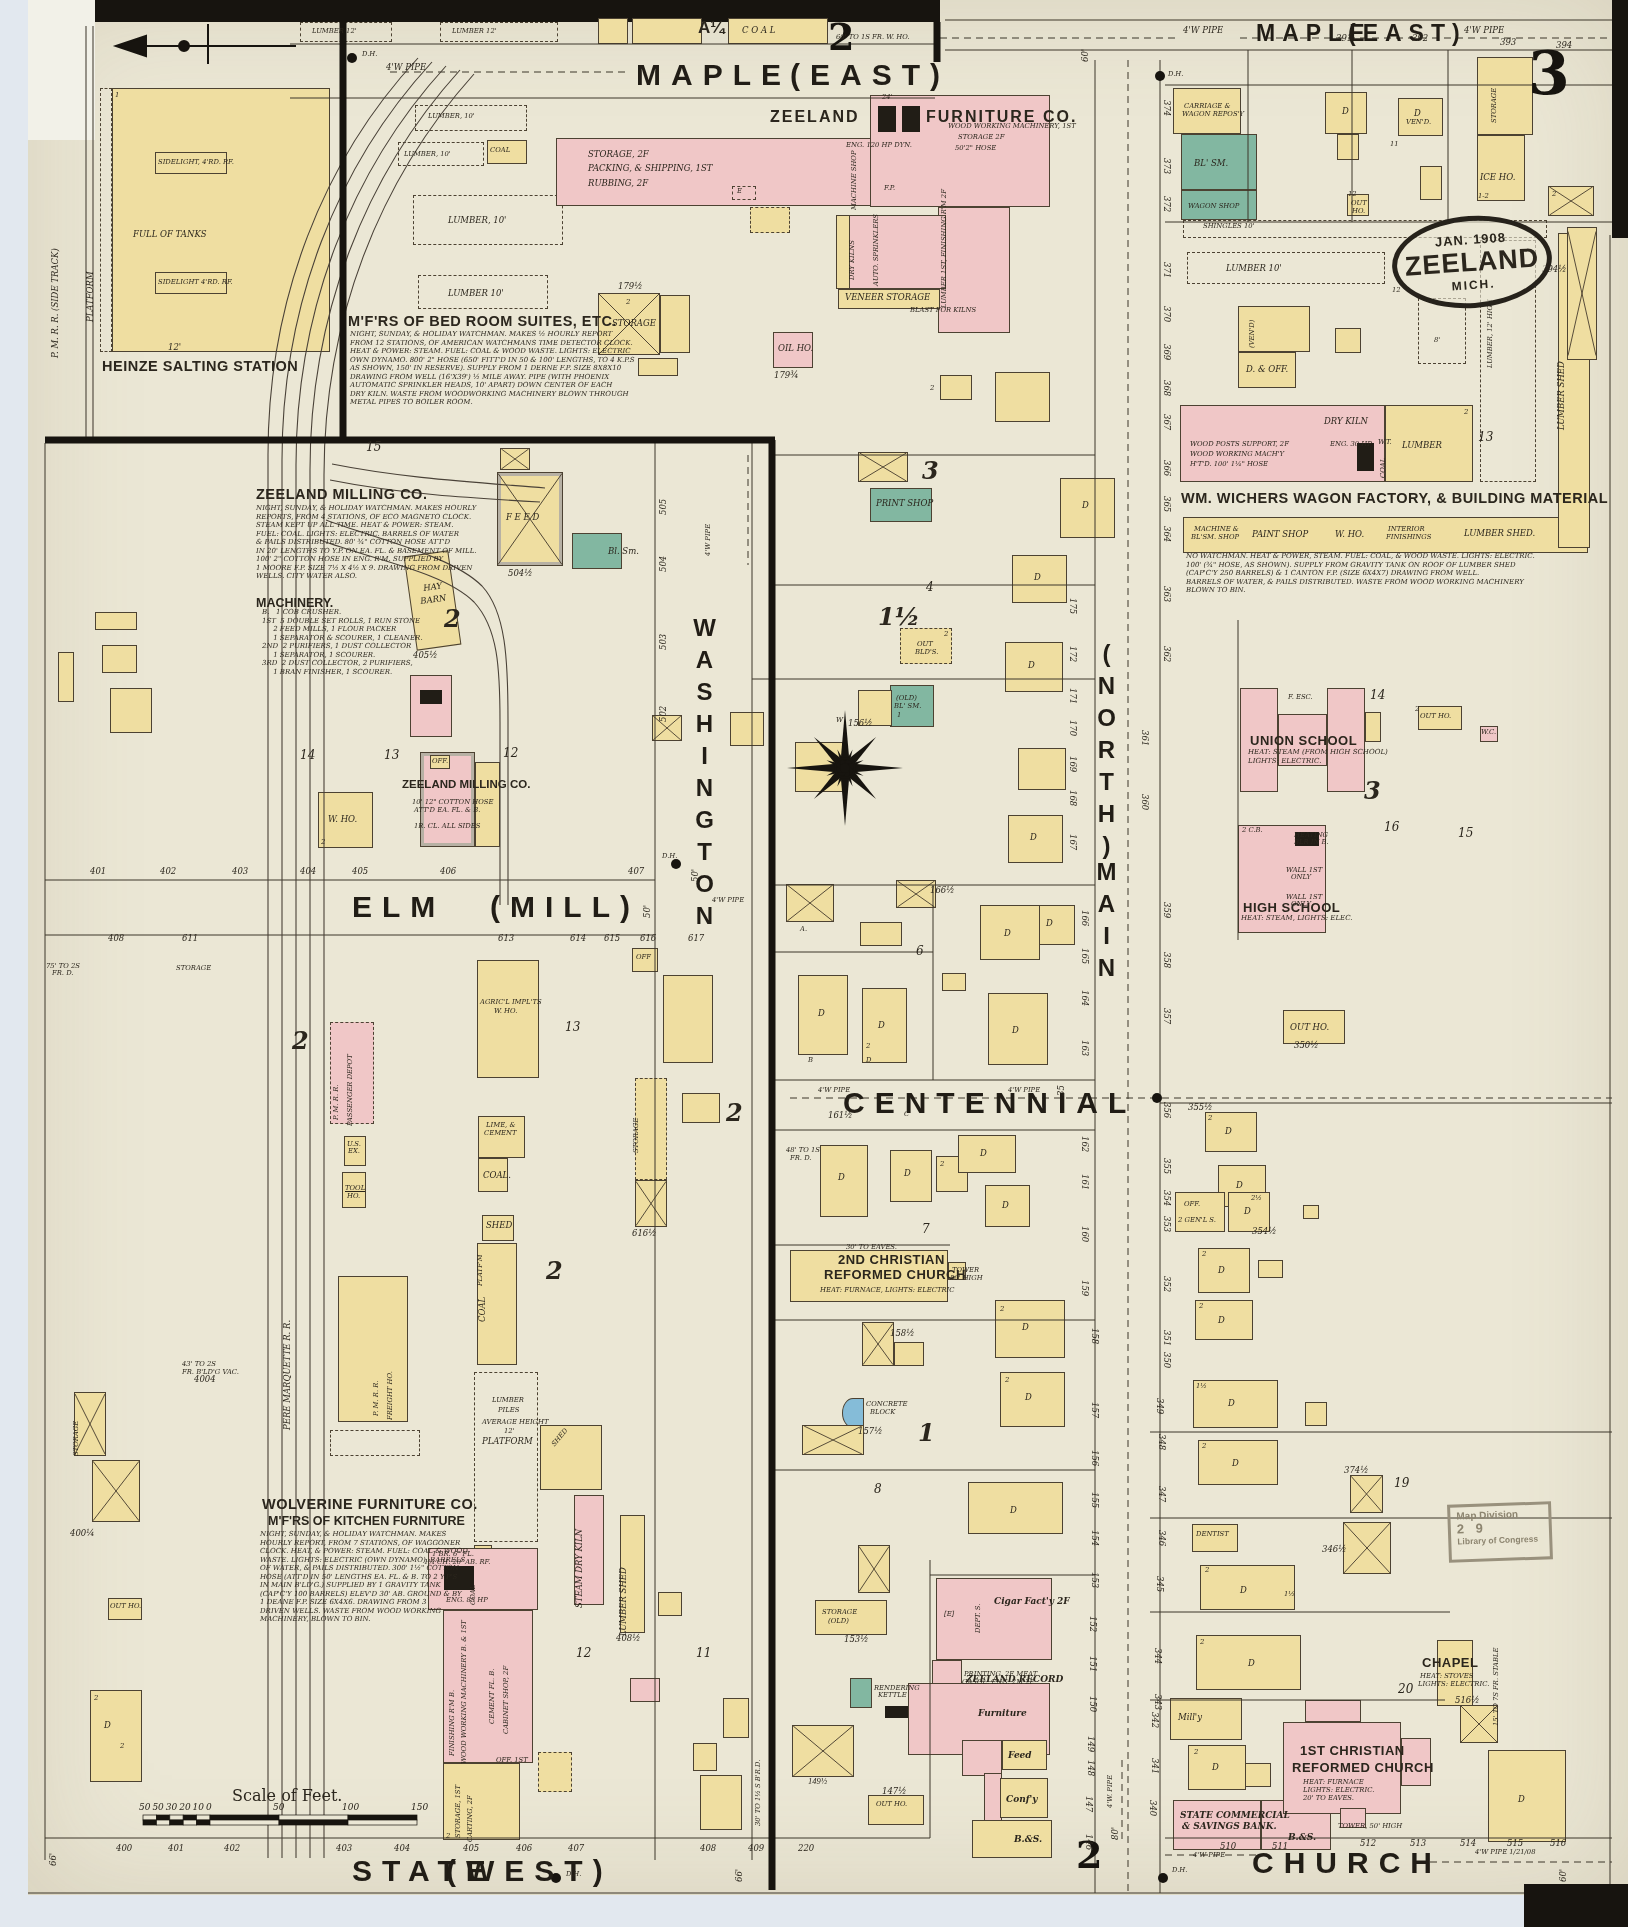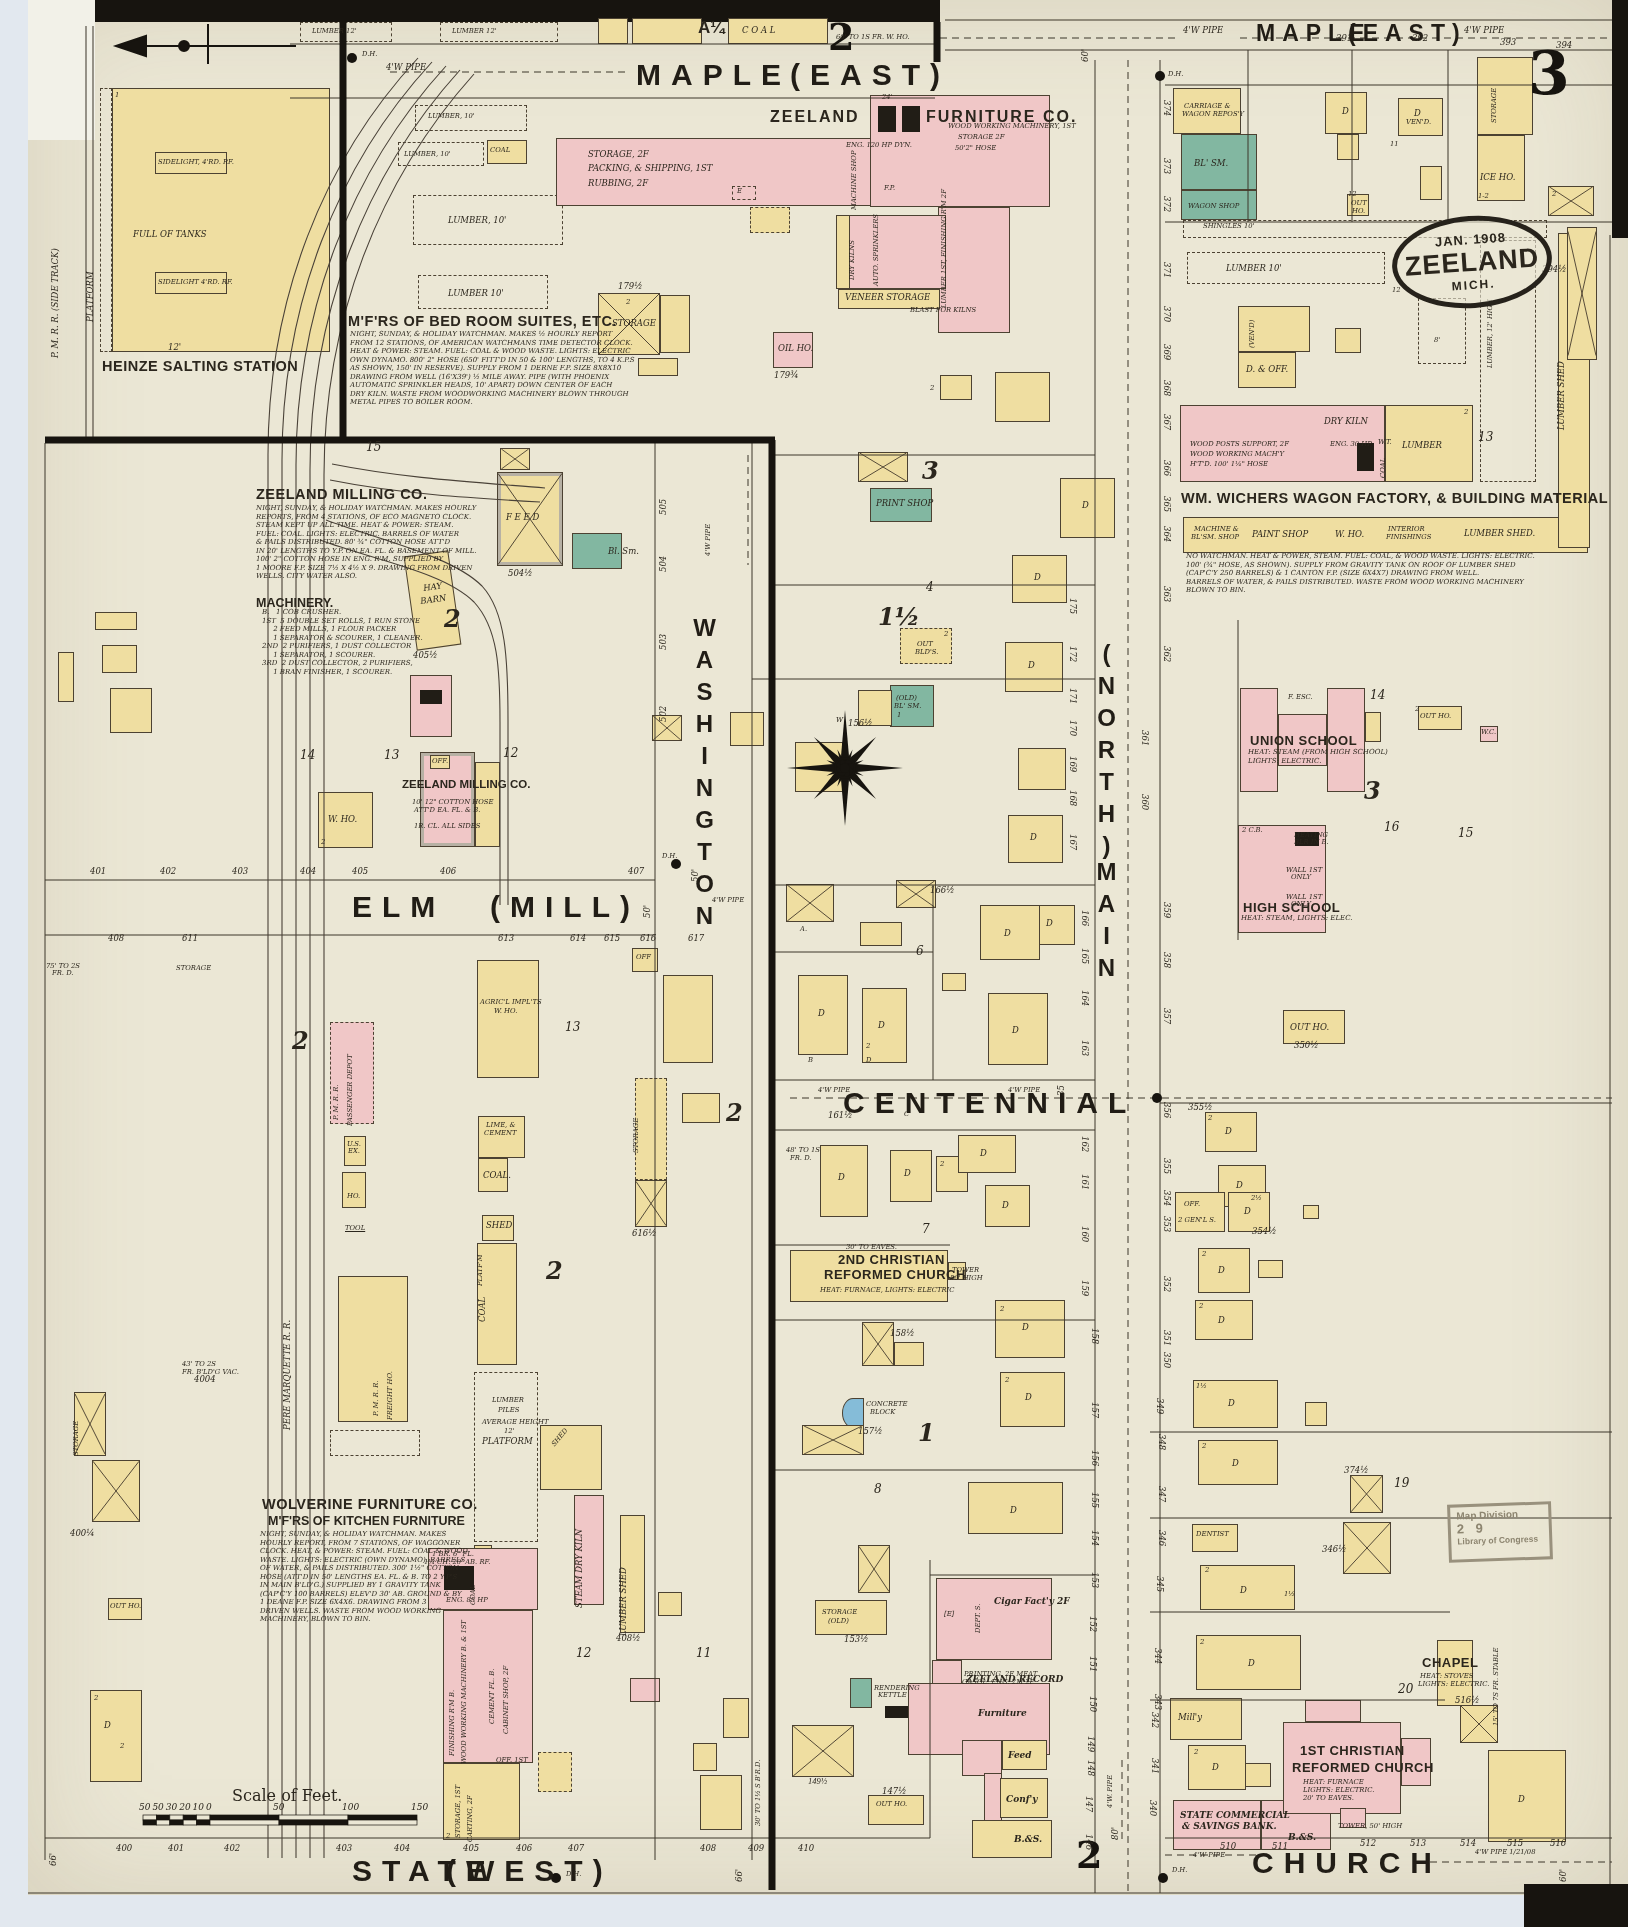--- a/index.html
+++ b/index.html
@@ -622,21 +622,21 @@
       <div class="lbl tiny" style="left: 494px; top: 1007px;">W. HO.</div>
       <div class="lbl blks" style="left: 565px; top: 1020px;">13</div>
       <div class="lbl tiny" style="left: 486px; top: 1121px;">LIME, &amp;</div>
       <div class="lbl tiny" style="left: 484px; top: 1129px;">CEMENT</div>
       <div class="lbl hand" style="left: 483px; top: 1170px;">COAL.</div>
       <div class="lbl hand" style="left: 486px; top: 1220px;">SHED</div>
       <div class="lbl tiny" style="left: 340px; top: 1112px; transform: rotate(-90deg); transform-origin: left bottom;">P. M. R. R.</div>
       <div class="lbl tiny" style="left: 354px; top: 1118px; transform: rotate(-90deg); transform-origin: left bottom;">PASSENGER DEPOT</div>
       <div class="lbl tiny" style="left: 347px; top: 1140px;">U.S.</div>
       <div class="lbl tiny" style="left: 348px; top: 1147px;">EX.</div>
-      <div class="lbl tiny" style="left: 345px; top: 1224px; text-decoration: underline;">TOOL</div>
+      <div class="lbl tiny" style="left: 345px; top: 1184px; text-decoration: underline;">TOOL</div>
       <div class="lbl tiny" style="left: 347px; top: 1192px;">HO.</div>
       <div class="lbl hand" style="left: 292px; top: 1420px; transform: rotate(-90deg); transform-origin: left bottom;">PERE MARQUETTE R. R.</div>
       <div class="lbl tiny" style="left: 380px; top: 1408px; transform: rotate(-90deg); transform-origin: left bottom;">P. M. R. R.</div>
       <div class="lbl tiny" style="left: 394px; top: 1412px; transform: rotate(-90deg); transform-origin: left bottom;">FREIGHT HO.</div>
       <div class="lbl tiny" style="left: 484px; top: 1278px; transform: rotate(-90deg); transform-origin: left bottom;">PLATF'M</div>
       <div class="lbl hand" style="left: 482px; top: 1436px;">PLATFORM</div>
       <div class="lbl hand" style="left: 487px; top: 1312px; transform: rotate(-90deg); transform-origin: left bottom;">COAL</div>
       <div class="lbl blk" style="left: 546px; top: 1256px;">2</div>
       <div class="lbl tiny" style="left: 492px; top: 1396px;">LUMBER</div>
       <div class="lbl tiny" style="left: 498px; top: 1406px;">PILES</div>
@@ -664,21 +664,21 @@
       <div class="lbl num" style="left: 116px; top: 1843px;">400</div>
       <div class="lbl num" style="left: 168px; top: 1843px;">401</div>
       <div class="lbl num" style="left: 224px; top: 1843px;">402</div>
       <div class="lbl num" style="left: 336px; top: 1843px;">403</div>
       <div class="lbl num" style="left: 394px; top: 1843px;">404</div>
       <div class="lbl num" style="left: 463px; top: 1843px;">405</div>
       <div class="lbl num" style="left: 516px; top: 1843px;">406</div>
       <div class="lbl num" style="left: 568px; top: 1843px;">407</div>
       <div class="lbl num" style="left: 700px; top: 1843px;">408</div>
       <div class="lbl num" style="left: 748px; top: 1843px;">409</div>
-      <div class="lbl num" style="left: 798px; top: 1843px;">410</div>
+      <div class="lbl num" style="left: 798px; top: 1843px;">220</div>
       <div class="lbl num" style="left: 58px; top: 1856px; transform: rotate(-90deg); transform-origin: left bottom;">66'</div>
       <div class="lbl num" style="left: 744px; top: 1872px; transform: rotate(-90deg); transform-origin: left bottom;">66'</div>
       <div class="lbl tiny" style="left: 566px; top: 1870px;">D.H.</div>
       <div class="lbl tiny" style="left: 182px; top: 1360px;">43' TO 2S</div>
       <div class="lbl tiny" style="left: 182px; top: 1368px;">FR. B'LD'G VAC.</div>
       <div class="lbl num" style="left: 194px; top: 1374px;">4004</div>
       <div class="lbl tiny" style="left: 80px; top: 1448px; transform: rotate(-90deg); transform-origin: left bottom;">STORAGE</div>
       <div class="lbl num" style="left: 70px; top: 1528px;">400¼</div>
       <div class="lbl tiny" style="left: 110px; top: 1602px;">OUT HO.</div>
       <div class="lbl tiny" style="left: 94px; top: 1694px;">2</div>

